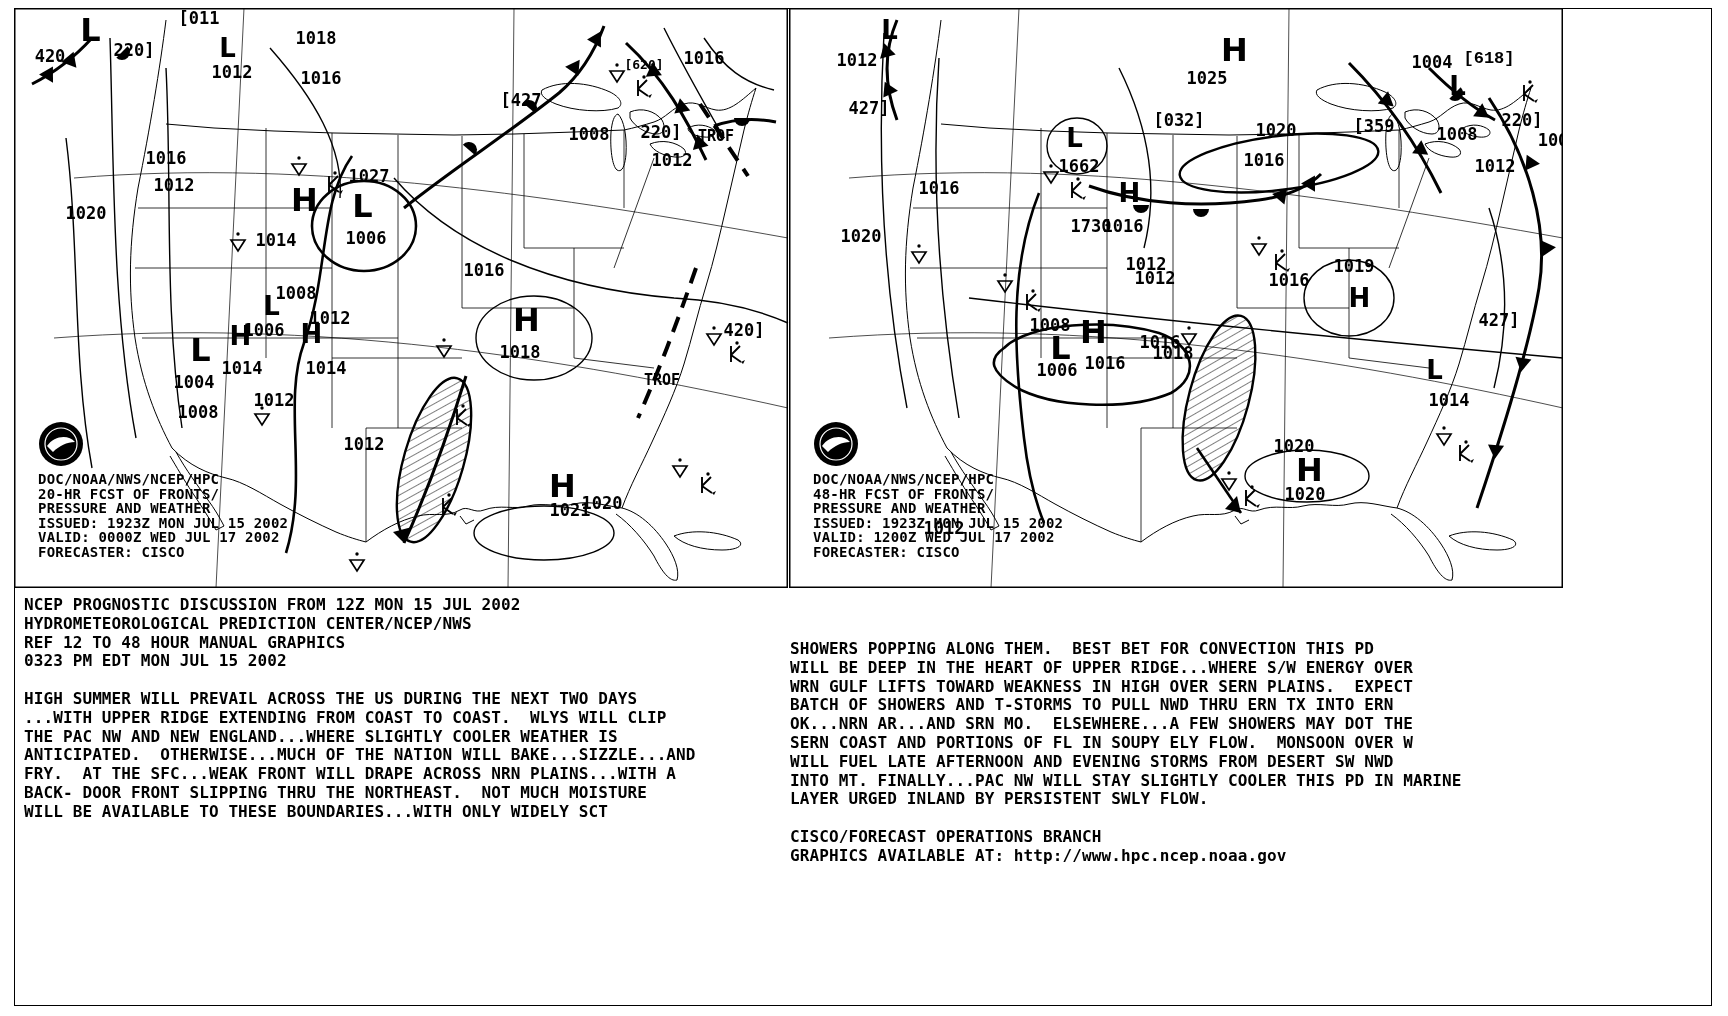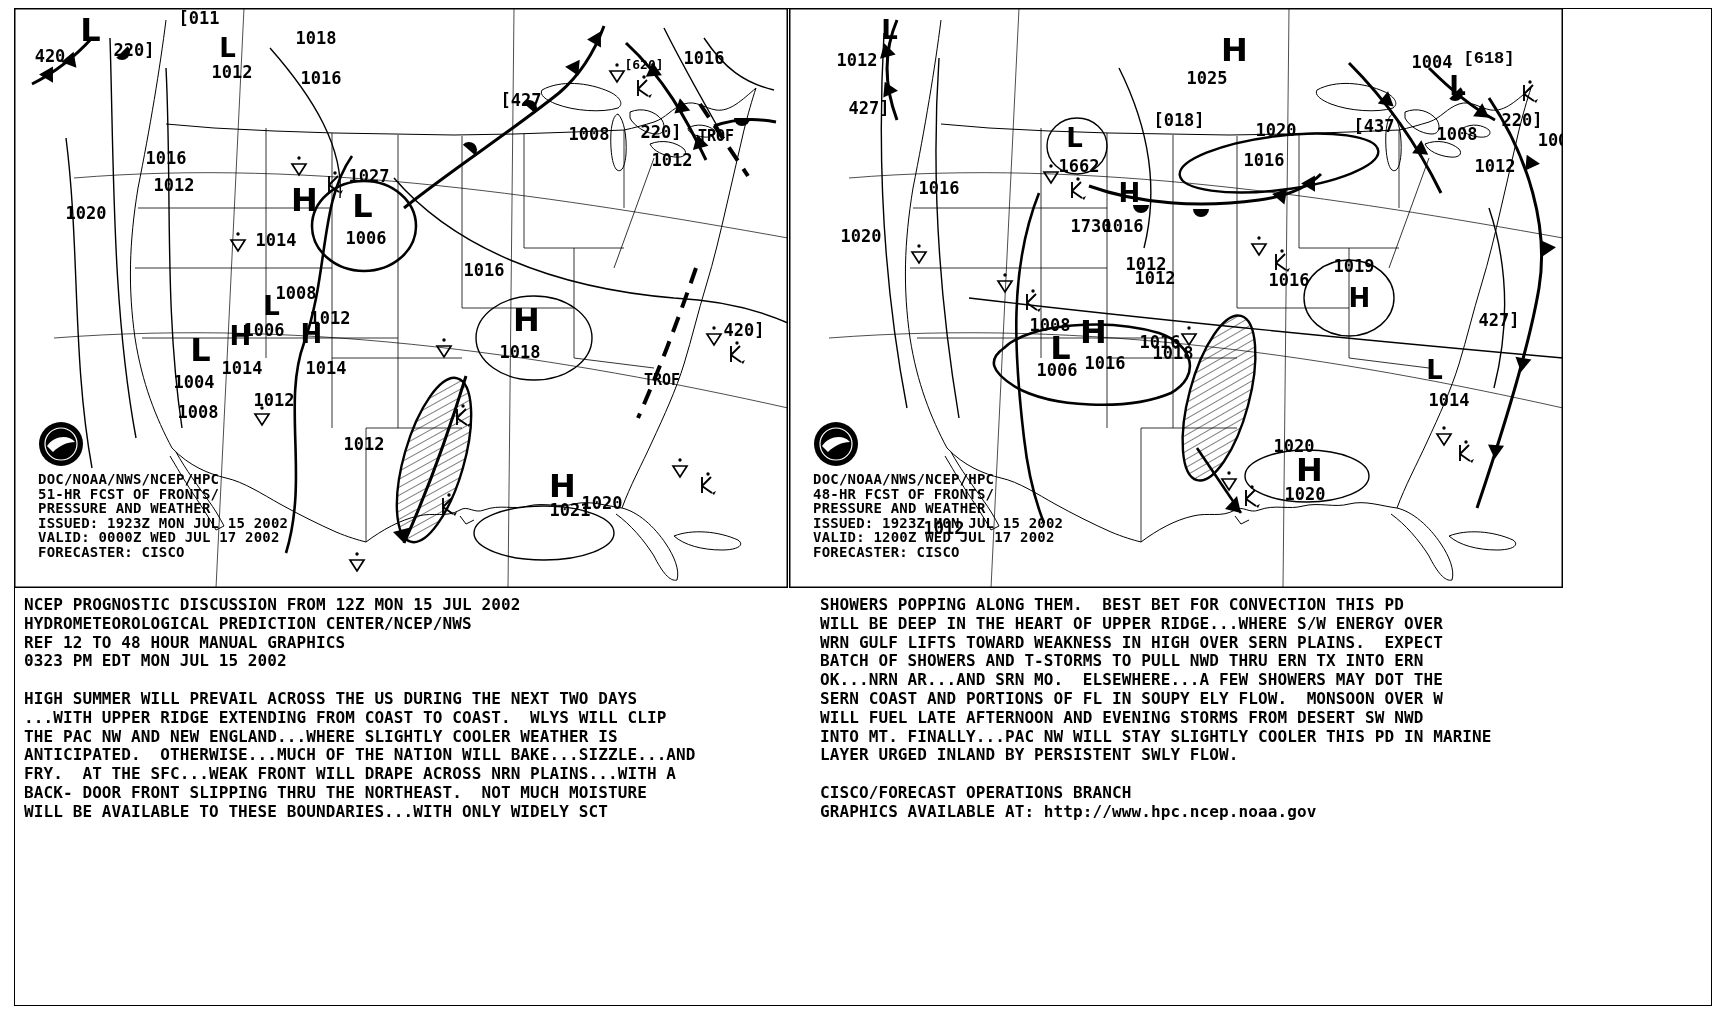--- a/index.html
+++ b/index.html
@@ -13,21 +13,21 @@
   .mlabel{position:absolute;transform:translate(-50%,-50%);font-weight:bold;white-space:pre;line-height:1;}
   .mlabel.hl{font-family:"DejaVu Sans",sans-serif;letter-spacing:-1px;}
   .legend{position:absolute;width:340px;font-weight:bold;font-size:14px;line-height:14.6px;letter-spacing:0.2px;white-space:pre;}
   #legend0{left:38px;top:472px;}
   #legend1{left:813px;top:472px;}
   .noaa-logo{position:absolute;width:48px;height:48px;}
   #logo0{left:37px;top:420px;}
   #logo1{left:812px;top:420px;}
   .disc{position:absolute;top:596px;width:740px;font-size:16px;font-weight:bold;line-height:18.8px;letter-spacing:0.1px;white-space:pre;}
   #colL{left:24px;}
-  #colR{left:820px;}
+  #colR{left:790px;margin-top:44px;}
   .disc div{height:18.8px;}
 </style>
 </head>
 <body>
 
 <div id="stage">
   <div id="outer-border"></div>
 
   <svg id="mapsvg" width="1549" height="580" viewBox="0 0 1549 580">
     <defs>
@@ -257,24 +257,24 @@
   <div id="labels1" class="labels">
       <span class="mlabel hl" style="left: 100px; top: 22px; font-size: 26px;">L</span>
       <span class="mlabel" style="left: 68px; top: 52px; font-size: 17px;">1012</span>
       <span class="mlabel" style="left: 80px; top: 100px; font-size: 17px;">427]</span>
       <span class="mlabel" style="left: 150px; top: 180px; font-size: 17px;">1016</span>
       <span class="mlabel" style="left: 72px; top: 228px; font-size: 17px;">1020</span>
       <span class="mlabel hl" style="left: 285px; top: 130px; font-size: 26px;">L</span>
       <span class="mlabel" style="left: 290px; top: 158px; font-size: 17px;">1662</span>
       <span class="mlabel hl" style="left: 445px; top: 42px; font-size: 32px;">H</span>
       <span class="mlabel" style="left: 418px; top: 70px; font-size: 17px;">1025</span>
-      <span class="mlabel" style="left: 390px; top: 112px; font-size: 17px;">[018]</span>
+      <span class="mlabel" style="left: 390px; top: 112px; font-size: 17px;">[032]</span>
       <span class="mlabel" style="left: 487px; top: 122px; font-size: 17px;">1020</span>
       <span class="mlabel" style="left: 475px; top: 152px; font-size: 17px;">1016</span>
-      <span class="mlabel" style="left: 585px; top: 118px; font-size: 17px;">[437</span>
+      <span class="mlabel" style="left: 585px; top: 118px; font-size: 17px;">[359</span>
       <span class="mlabel" style="left: 643px; top: 54px; font-size: 17px;">1004</span>
       <span class="mlabel" style="left: 700px; top: 50px; font-size: 17px; font-family: Liberation Mono, monospace;">[618]</span>
       <span class="mlabel hl" style="left: 668px; top: 78px; font-size: 26px;">L</span>
       <span class="mlabel" style="left: 668px; top: 126px; font-size: 17px;">1008</span>
       <span class="mlabel" style="left: 733px; top: 112px; font-size: 17px;">220]</span>
       <span class="mlabel" style="left: 764px; top: 132px; font-size: 17px;">100</span>
       <span class="mlabel" style="left: 706px; top: 158px; font-size: 17px;">1012</span>
       <span class="mlabel hl" style="left: 340px; top: 185px; font-size: 26px;">H</span>
       <span class="mlabel" style="left: 302px; top: 218px; font-size: 17px;">1730</span>
       <span class="mlabel" style="left: 334px; top: 218px; font-size: 17px;">1016</span>
@@ -292,18 +292,18 @@
       <span class="mlabel" style="left: 371px; top: 334px; font-size: 17px;">1016</span>
       <span class="mlabel" style="left: 384px; top: 345px; font-size: 17px;">1018</span>
       <span class="mlabel hl" style="left: 645px; top: 362px; font-size: 26px;">L</span>
       <span class="mlabel" style="left: 660px; top: 392px; font-size: 17px;">1014</span>
       <span class="mlabel" style="left: 505px; top: 438px; font-size: 17px;">1020</span>
       <span class="mlabel hl" style="left: 520px; top: 462px; font-size: 32px;">H</span>
       <span class="mlabel" style="left: 516px; top: 486px; font-size: 17px;">1020</span>
       <span class="mlabel" style="left: 155px; top: 520px; font-size: 17px;">1012</span>
     </div>
 
-  <div id="legend0" class="legend"><div>DOC/NOAA/NWS/NCEP/HPC</div><div>51-HR FCST OF FRONTS/</div><div>PRESSURE AND WEATHER</div><div>ISSUED: 1923Z MON JUL 15 2002</div><div>VALID: 0000Z WED JUL 17 2002</div><div>FORECASTER: CISCO</div></div>
+  <div id="legend0" class="legend"><div>DOC/NOAA/NWS/NCEP/HPC</div><div>20-HR FCST OF FRONTS/</div><div>PRESSURE AND WEATHER</div><div>ISSUED: 1923Z MON JUL 15 2002</div><div>VALID: 0000Z WED JUL 17 2002</div><div>FORECASTER: CISCO</div></div>
   <div id="legend1" class="legend"><div>DOC/NOAA/NWS/NCEP/HPC</div><div>48-HR FCST OF FRONTS/</div><div>PRESSURE AND WEATHER</div><div>ISSUED: 1923Z MON JUL 15 2002</div><div>VALID: 1200Z WED JUL 17 2002</div><div>FORECASTER: CISCO</div></div>
 
   <div id="colL" class="disc"><div>NCEP PROGNOSTIC DISCUSSION FROM 12Z MON 15 JUL 2002</div><div>HYDROMETEOROLOGICAL PREDICTION CENTER/NCEP/NWS</div><div>REF 12 TO 48 HOUR MANUAL GRAPHICS</div><div>0323 PM EDT MON JUL 15 2002</div><div> </div><div>HIGH SUMMER WILL PREVAIL ACROSS THE US DURING THE NEXT TWO DAYS</div><div>...WITH UPPER RIDGE EXTENDING FROM COAST TO COAST.  WLYS WILL CLIP</div><div>THE PAC NW AND NEW ENGLAND...WHERE SLIGHTLY COOLER WEATHER IS</div><div>ANTICIPATED.  OTHERWISE...MUCH OF THE NATION WILL BAKE...SIZZLE...AND</div><div>FRY.  AT THE SFC...WEAK FRONT WILL DRAPE ACROSS NRN PLAINS...WITH A</div><div>BACK- DOOR FRONT SLIPPING THRU THE NORTHEAST.  NOT MUCH MOISTURE</div><div>WILL BE AVAILABLE TO THESE BOUNDARIES...WITH ONLY WIDELY SCT</div></div>
   <div id="colR" class="disc"><div>SHOWERS POPPING ALONG THEM.  BEST BET FOR CONVECTION THIS PD</div><div>WILL BE DEEP IN THE HEART OF UPPER RIDGE...WHERE S/W ENERGY OVER</div><div>WRN GULF LIFTS TOWARD WEAKNESS IN HIGH OVER SERN PLAINS.  EXPECT</div><div>BATCH OF SHOWERS AND T-STORMS TO PULL NWD THRU ERN TX INTO ERN</div><div>OK...NRN AR...AND SRN MO.  ELSEWHERE...A FEW SHOWERS MAY DOT THE</div><div>SERN COAST AND PORTIONS OF FL IN SOUPY ELY FLOW.  MONSOON OVER W</div><div>WILL FUEL LATE AFTERNOON AND EVENING STORMS FROM DESERT SW NWD</div><div>INTO MT. FINALLY...PAC NW WILL STAY SLIGHTLY COOLER THIS PD IN MARINE</div><div>LAYER URGED INLAND BY PERSISTENT SWLY FLOW.</div><div> </div><div>CISCO/FORECAST OPERATIONS BRANCH</div><div>GRAPHICS AVAILABLE AT: http://www.hpc.ncep.noaa.gov</div></div>
 </div>
 
 </body></html>

